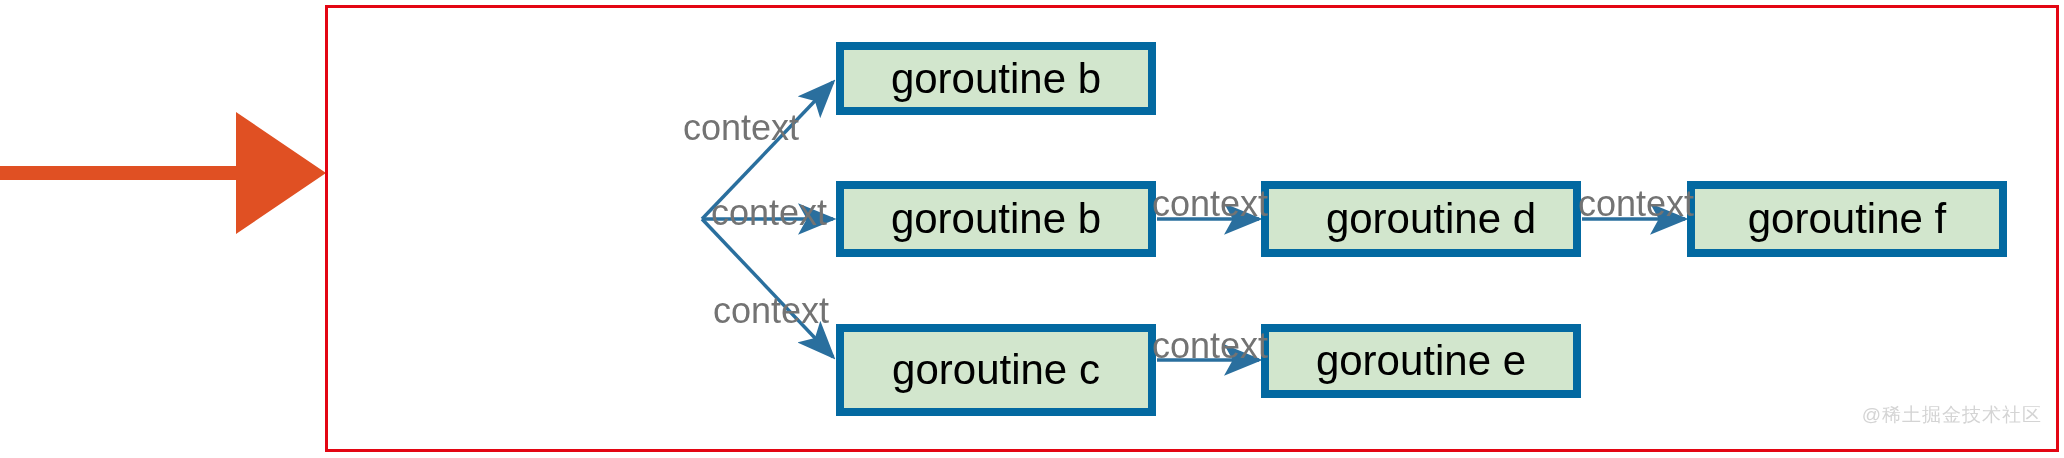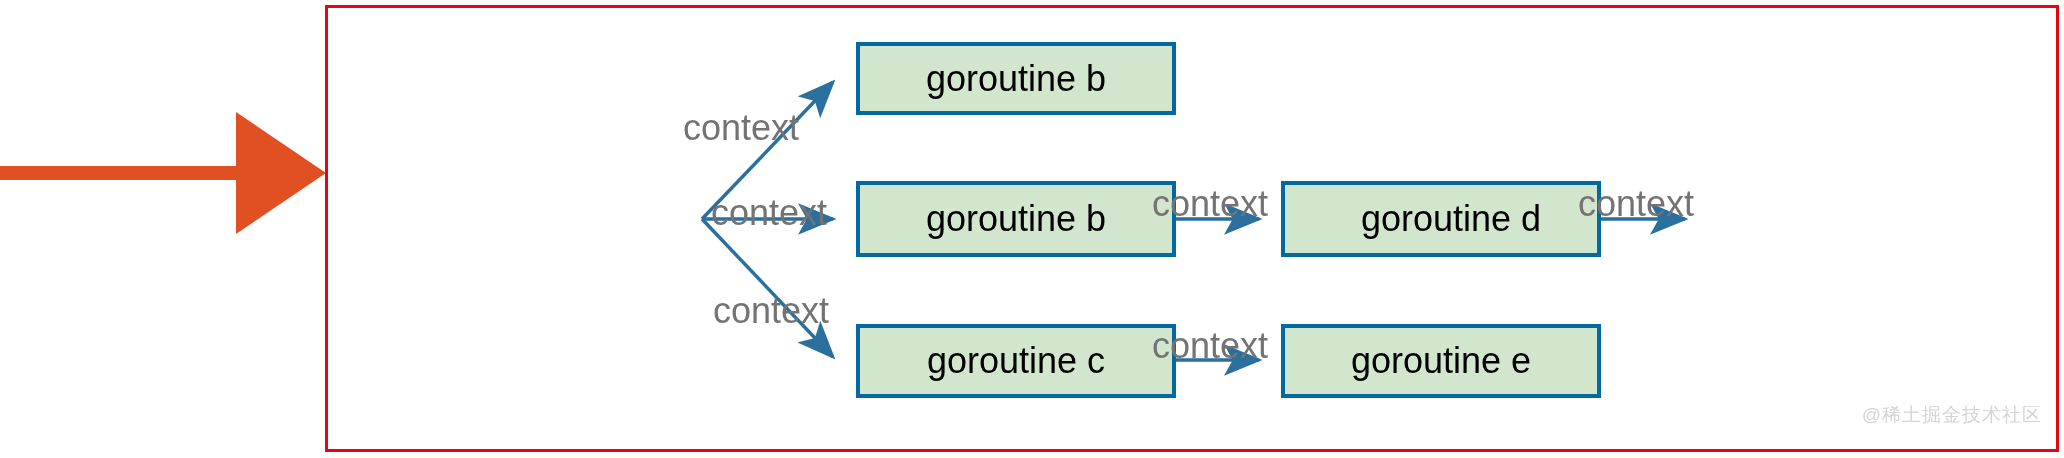--- a/index.html
+++ b/index.html
@@ -43,29 +43,28 @@
     position: absolute;
     left: 0px;
     top: 112px;
     width: 326px;
     height: 122px;
   }
   
   .node {
     position: absolute;
     background: #d2e6cd;
-    border: 4px solid #0369a1;
+    border: 8px solid #0369a1;
     box-sizing: border-box;
     display: flex;
     align-items: center;
     justify-content: center;
-    font-size: 36px;
+    font-size: 42px;
     color: #000000;
     white-space: nowrap;
-    margin-left: 20px;
   }
   
   #connectors {
     position: absolute;
     left: 0;
     top: 0;
     width: 2064px;
     height: 458px;
     pointer-events: none;
   }
@@ -126,22 +125,25 @@
 
 
   <div class="node" style="left:836px; top:181px; width:320px; height:76px;">
     <span>goroutine b</span>
   </div>
 
   <div class="node" style="left:1261px; top:181px; width:320px; height:76px;padding-left:20px;">
     <span>goroutine d</span>
   </div>
 
+  <div class="node" style="left:1687px; top:181px; width:320px; height:76px;">
+    <span>goroutine f</span>
+  </div>
 
-  <div class="node" style="left:836px; top:324px; width:320px; height:74px;">
+  <div class="node" style="left:836px; top:324px; width:320px; height:92px;">
     <span>goroutine c</span>
   </div>
 
   <div class="node" style="left:1261px; top:324px; width:320px; height:74px;">
     <span>goroutine e</span>
   </div>
 
   <div class="edge-label" style="left:683px; top:110px;">context</div>
 
   <div class="edge-label" style="left:711px; top:195px;">context</div>

